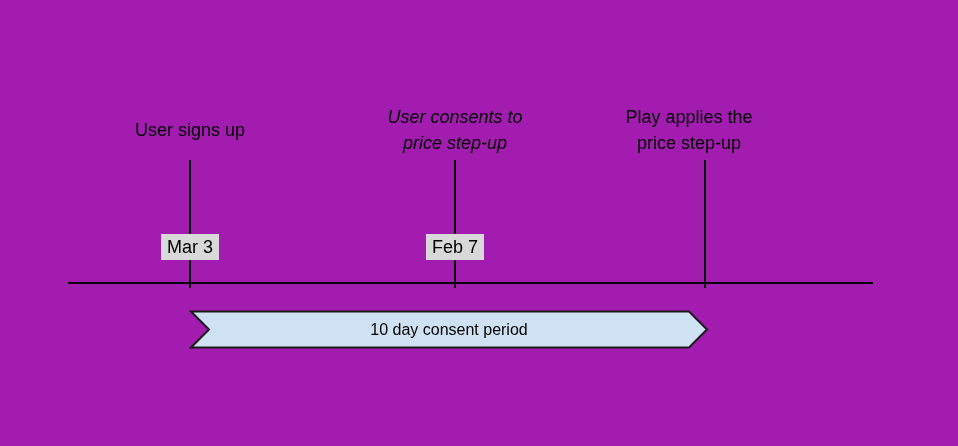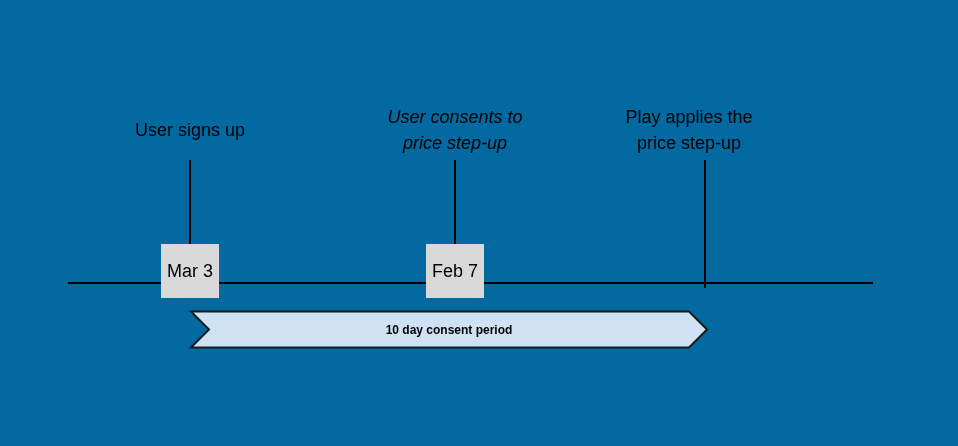--- a/index.html
+++ b/index.html
@@ -4,21 +4,21 @@
 <style>
   html, body {
     margin: 0;
     padding: 0;
     background: #ffffff;
   }
   .canvas {
     position: relative;
     width: 958px;
     height: 446px;
-    background: #0369a1;
+    background: #a21caf;
     font-family: "Liberation Sans", "DejaVu Sans", sans-serif;
     color: #000000;
     overflow: hidden;
   }
   
   .event-label {
     position: absolute;
     top: 95px;
     width: 240px;
     height: 70px;
@@ -54,24 +54,24 @@
     top: 282px;
     left: 68px;
     width: 805px;
     height: 2px;
     background: #000000;
   }
 
   
   .date-badge {
     position: absolute;
-    top: 244px;
+    top: 234px;
     transform: translateX(-50%);
     background: #d9d9d9;
-    padding: 16px 6px;
+    padding: 2px 6px;
     font-size: 18px;
     line-height: 22px;
     white-space: nowrap;
   }
   .date-badge.d1 { left: 190px; }
   .date-badge.d2 { left: 455px; }
   .date-badge.d3 { left: 705px; }
 
   
   .banner {
@@ -89,22 +89,21 @@
   }
   .banner-label {
     position: absolute;
     left: 0;
     top: 0;
     width: 520px;
     height: 41px;
     display: flex;
     align-items: center;
     justify-content: center;
-    font-size: 12px;
-    font-weight: bold;
+    font-size: 16px;
   }
 </style>
 </head>
 <body>
 
 <div class="canvas">
 
   <div class="event-label ev1">
     <span>User signs up</span>
   </div>

